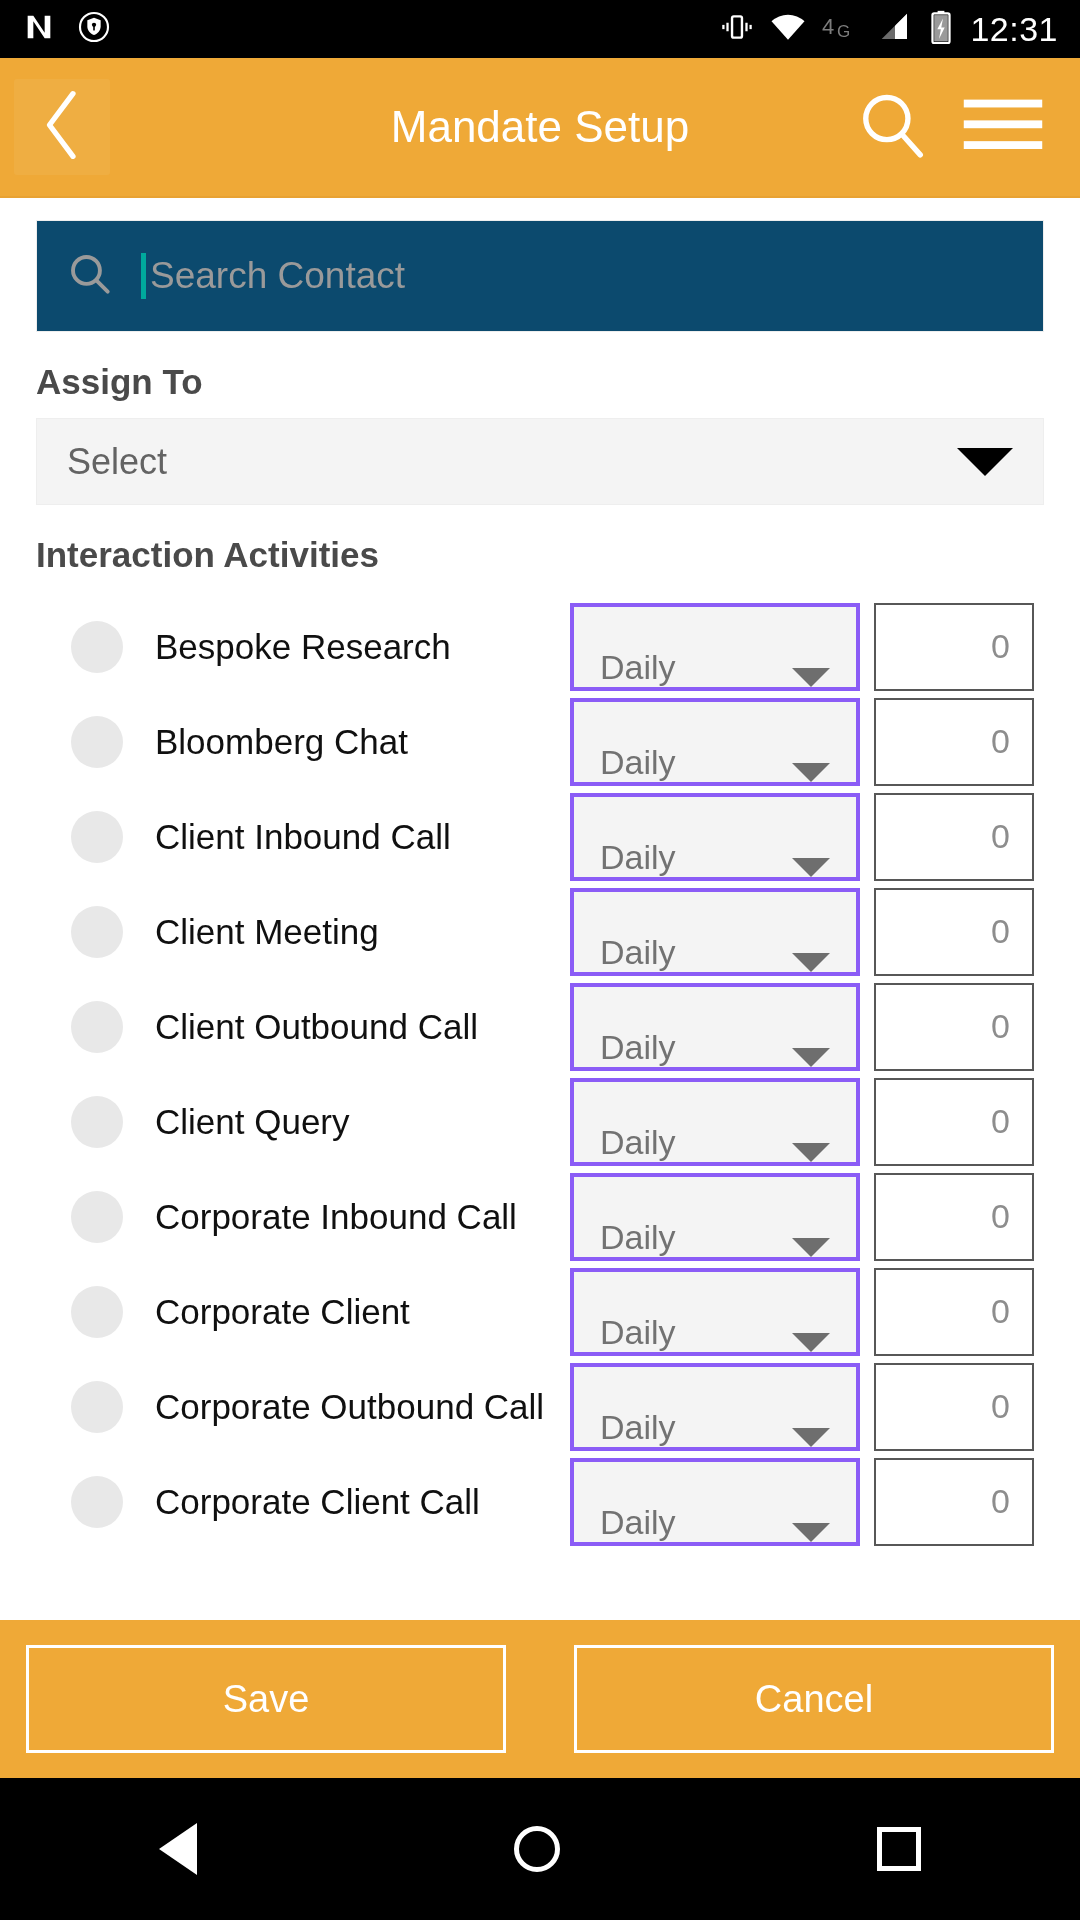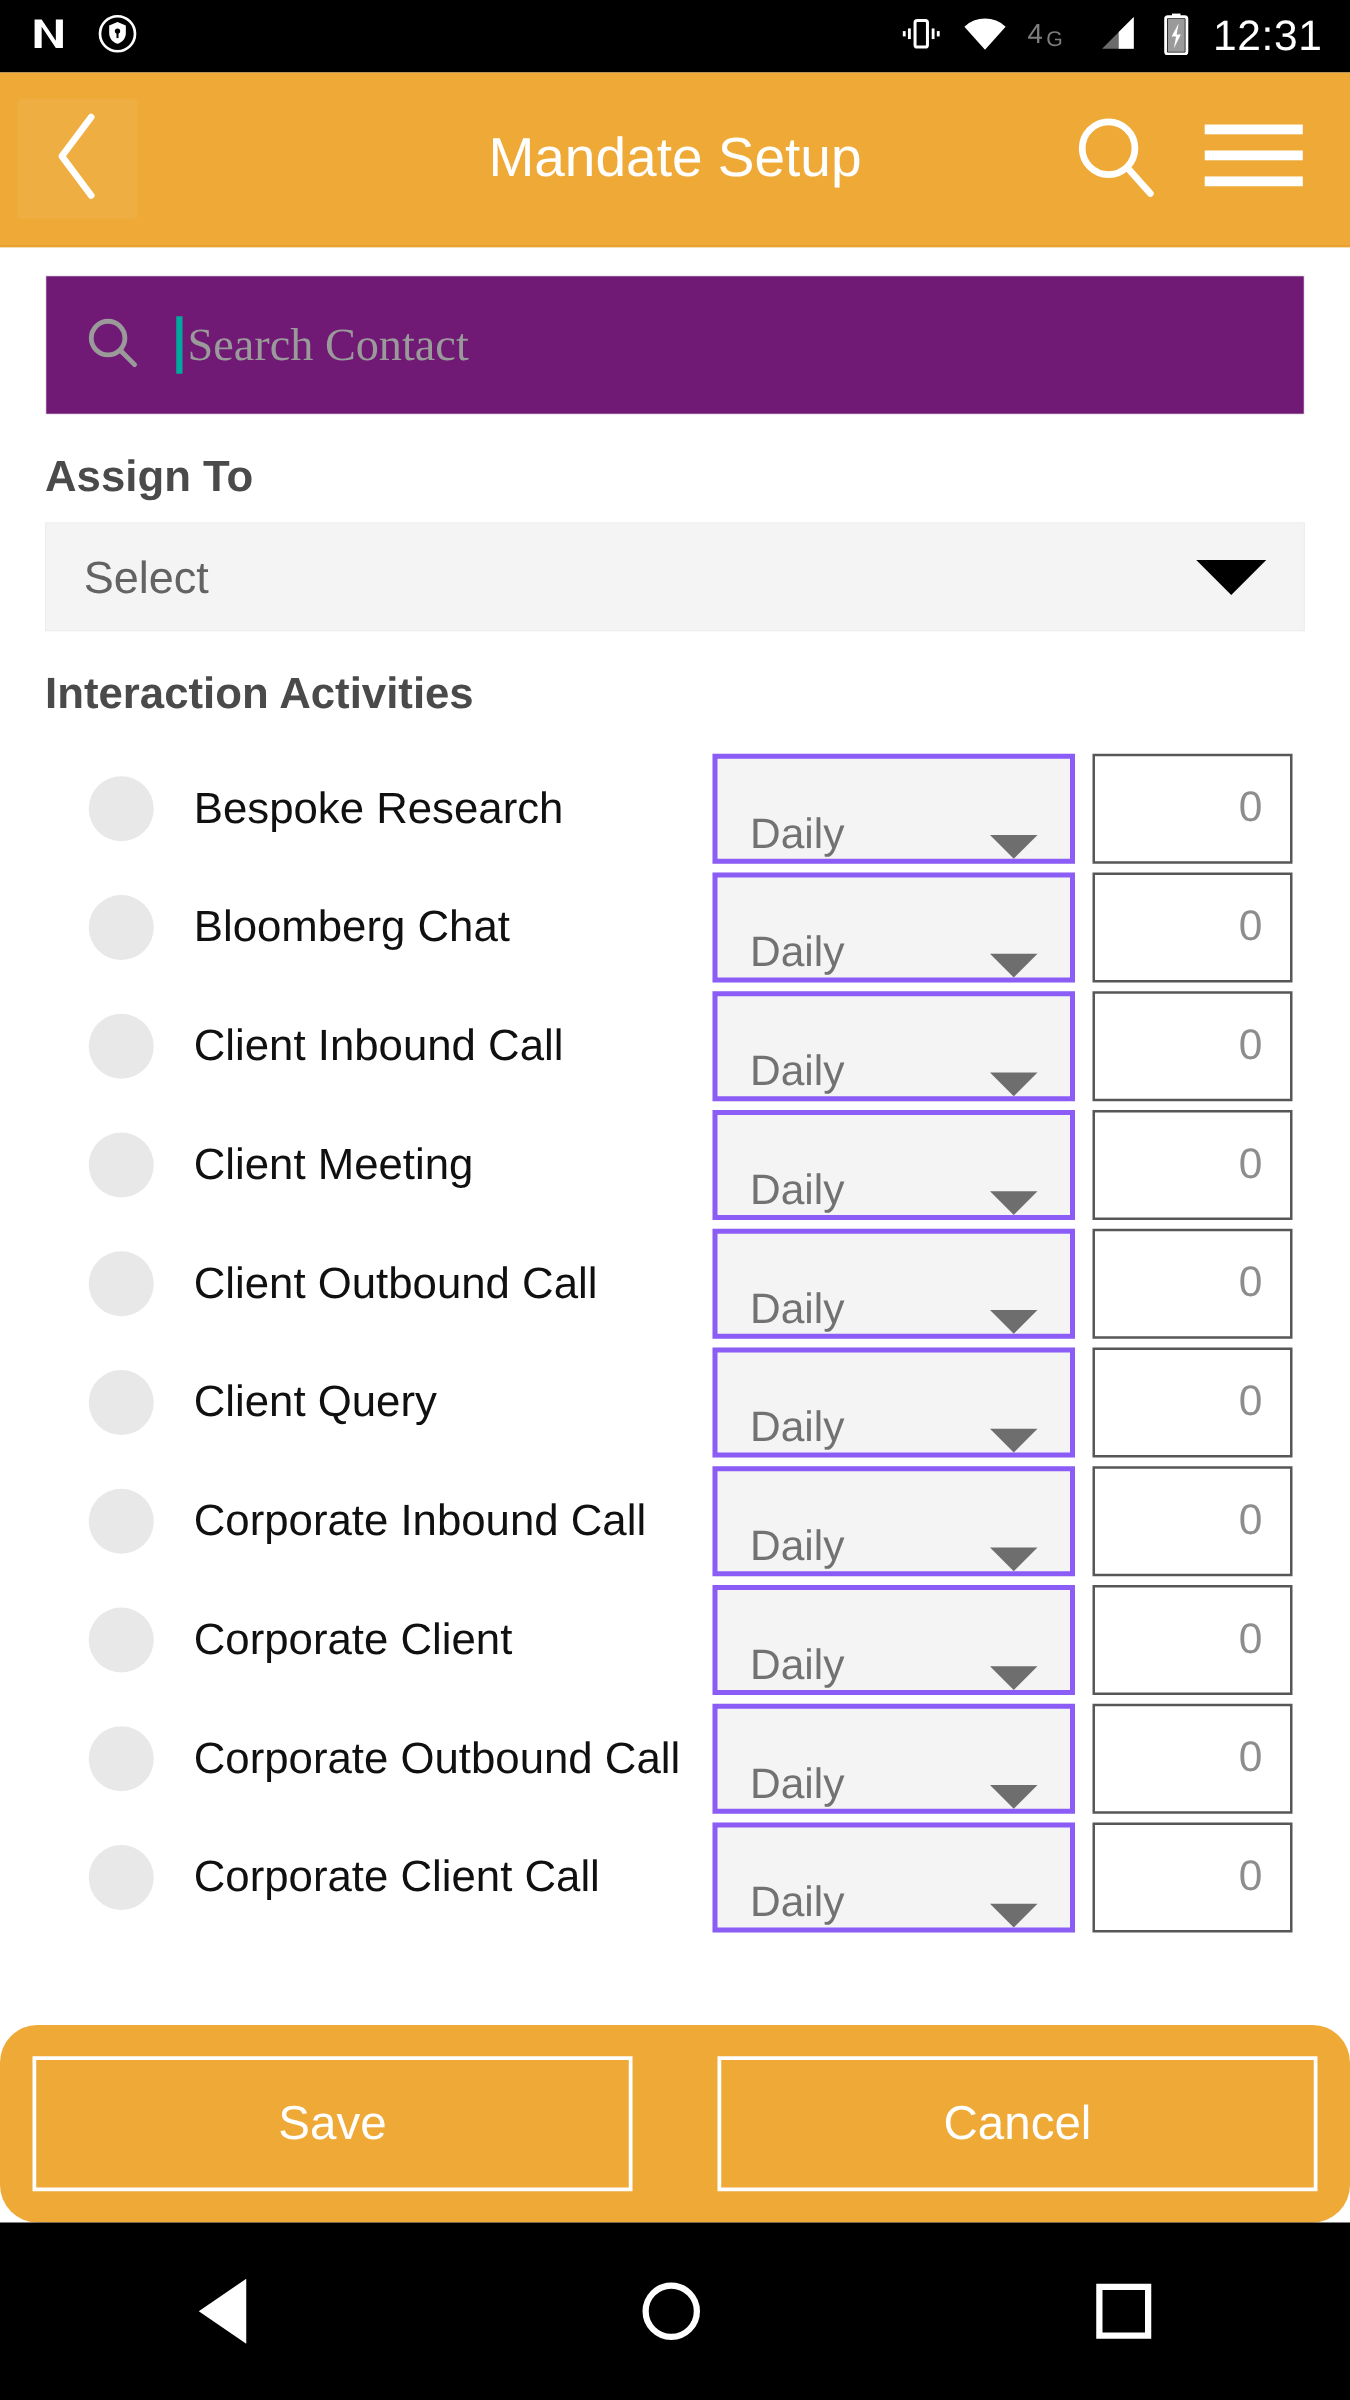--- a/index.html
+++ b/index.html
@@ -38,22 +38,22 @@
   }
   .appbar-actions { margin-left:auto; display:flex; align-items:center; gap:34px; margin-right:36px; z-index:2; }
 
   
   .content {
     position:absolute; top:198px; left:0; right:0; bottom:300px;
     background:#ffffff; overflow:hidden;
   }
   .search-wrap { padding:22px 36px 0 36px; }
   .searchbox {
-    height:112px; background:#701a75; border:1px solid #eeeeee;
-    display:flex; align-items:center; padding:0 30px;font-family:Liberation Serif, serif;
+    height:112px; background:#0c4a6e; border:1px solid #eeeeee;
+    display:flex; align-items:center; padding:0 30px;
   }
   .search-caret {
     width:5px; height:46px; background:#00A99D; margin:0 2px 0 28px;
   }
   .search-ph { font-size:37px; color:#9a9a9a; margin-left:2px; }
 
   .section-label {
     font-size:35px; font-weight:bold; color:#4a4a4a;
     padding:30px 0 16px 36px;
   }
@@ -98,21 +98,21 @@
     margin-left:14px; margin-right:46px; flex:0 0 160px;
     display:flex; align-items:center; justify-content:flex-end;
     padding-right:22px;
   }
   .act-count .cv { font-size:34px; color:#8d8d8d; }
 
   
   .bottombar {
     position:absolute; left:0; right:0; bottom:142px; height:158px;
     background:#EFA937; display:flex; align-items:center;
-    justify-content:space-between; padding:0 26px;border-radius:30px;
+    justify-content:space-between; padding:0 26px;
   }
   .btn {
     width:480px; height:108px; border:3px solid #ffffff;
     display:flex; align-items:center; justify-content:center;
     color:#ffffff; font-size:38px; background:transparent;
   }
 
   
   .navbar {
     position:absolute; left:0; right:0; bottom:0; height:142px;

